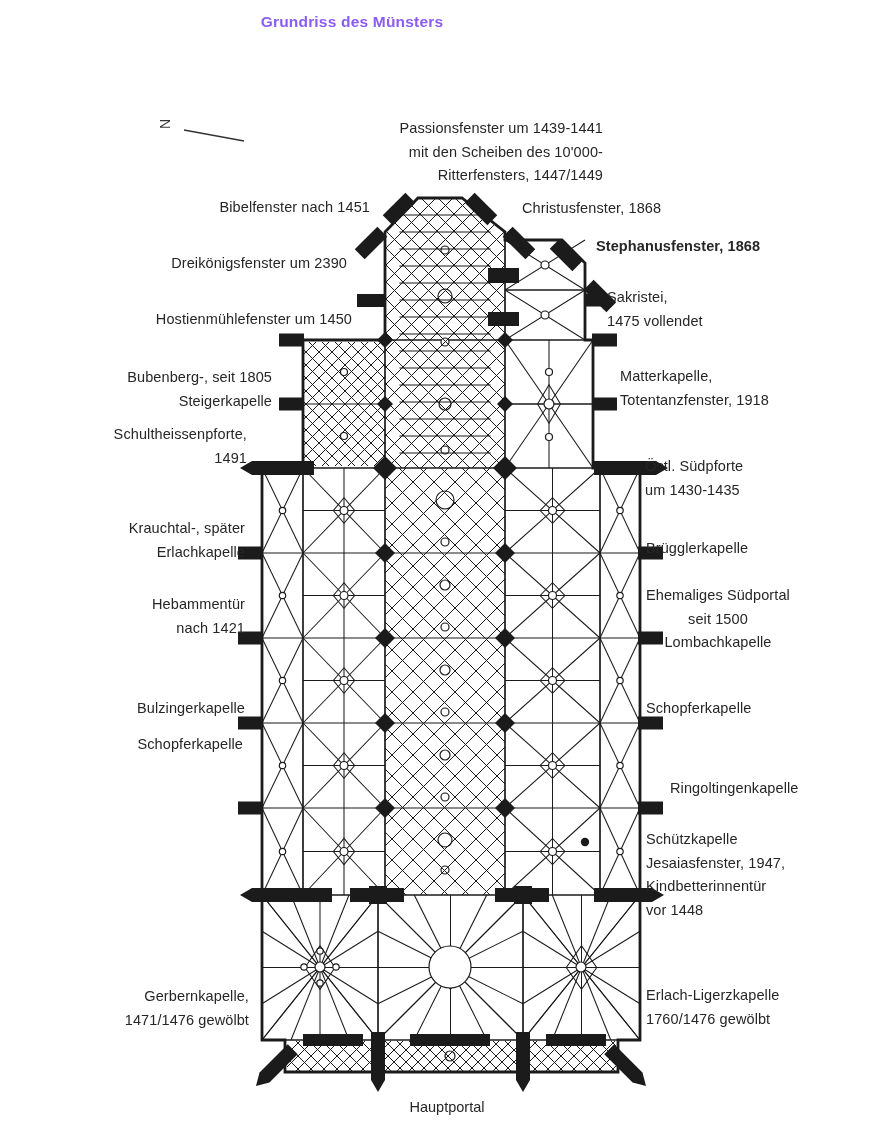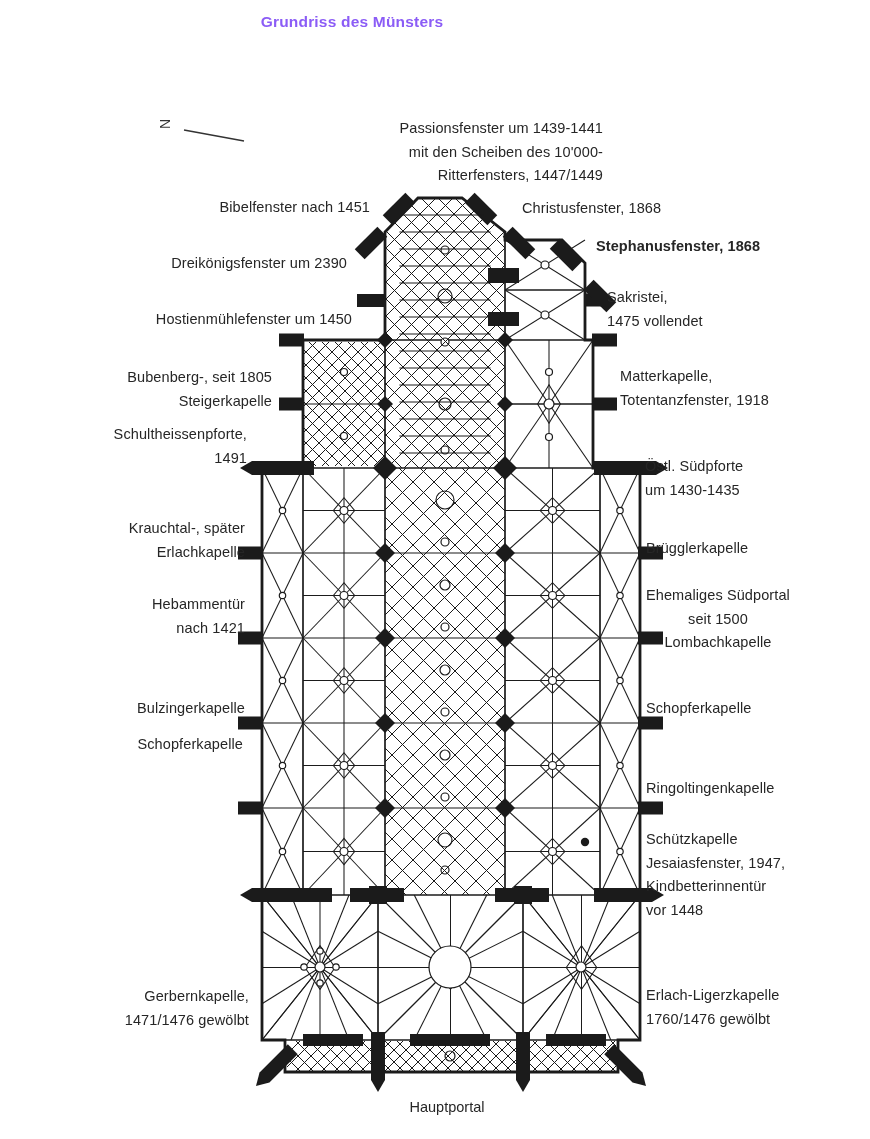--- a/index.html
+++ b/index.html
@@ -596,21 +596,21 @@
 1475 vollendet</div>
   <div class="lbl" style="left:620px;top:365px;">Matterkapelle,
 Totentanzfenster, 1918</div>
   <div class="lbl" style="left:645px;top:455px;">Östl. Südpforte
 um 1430-1435</div>
   <div class="lbl" style="left:646px;top:537px;">Brügglerkapelle</div>
   <div class="lbl" style="left:646px;top:584px;text-align:center;">Ehemaliges Südportal
 seit 1500
 Lombachkapelle</div>
   <div class="lbl" style="left:646px;top:697px;">Schopferkapelle</div>
-  <div class="lbl" style="left:646px;top:777px;">Ringoltingenkapelle</div>
+  <div class="lbl" style="left:670px;top:777px;">Ringoltingenkapelle</div>
   <div class="lbl" style="left:646px;top:828px;">Schützkapelle
 Jesaiasfenster, 1947,
 Kindbetterinnentür
 vor 1448</div>
   <div class="lbl" style="left:646px;top:984px;">Erlach-Ligerzkapelle
 1760/1476 gewölbt</div>
 
   <div id="hauptportal">Hauptportal</div>
 </div>
 

